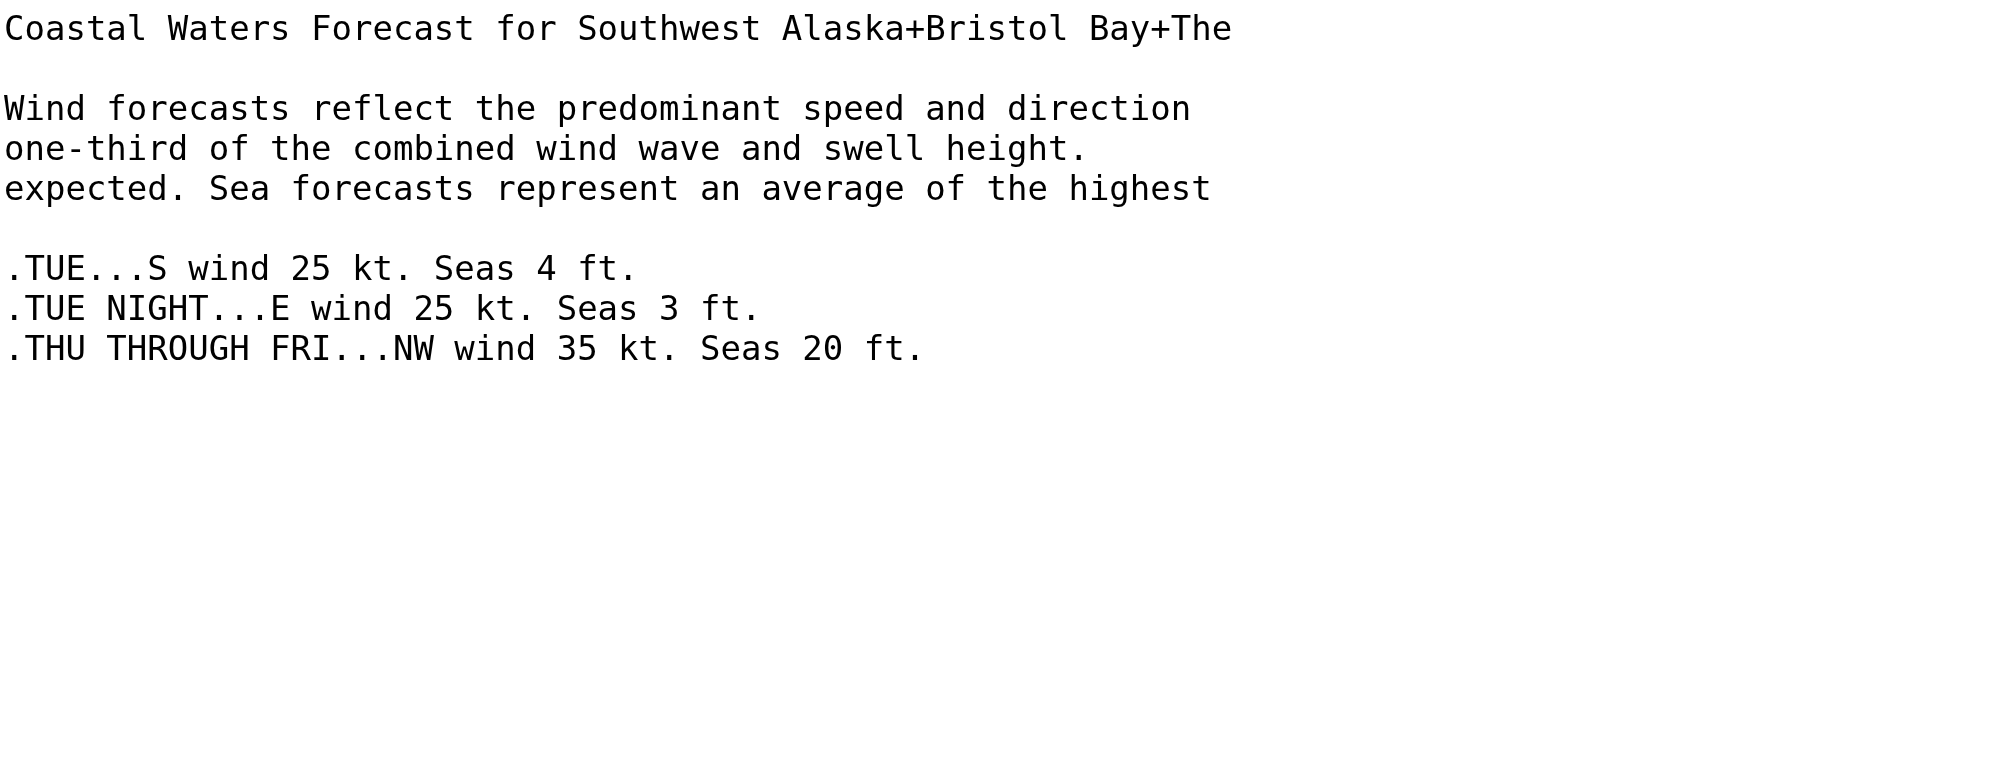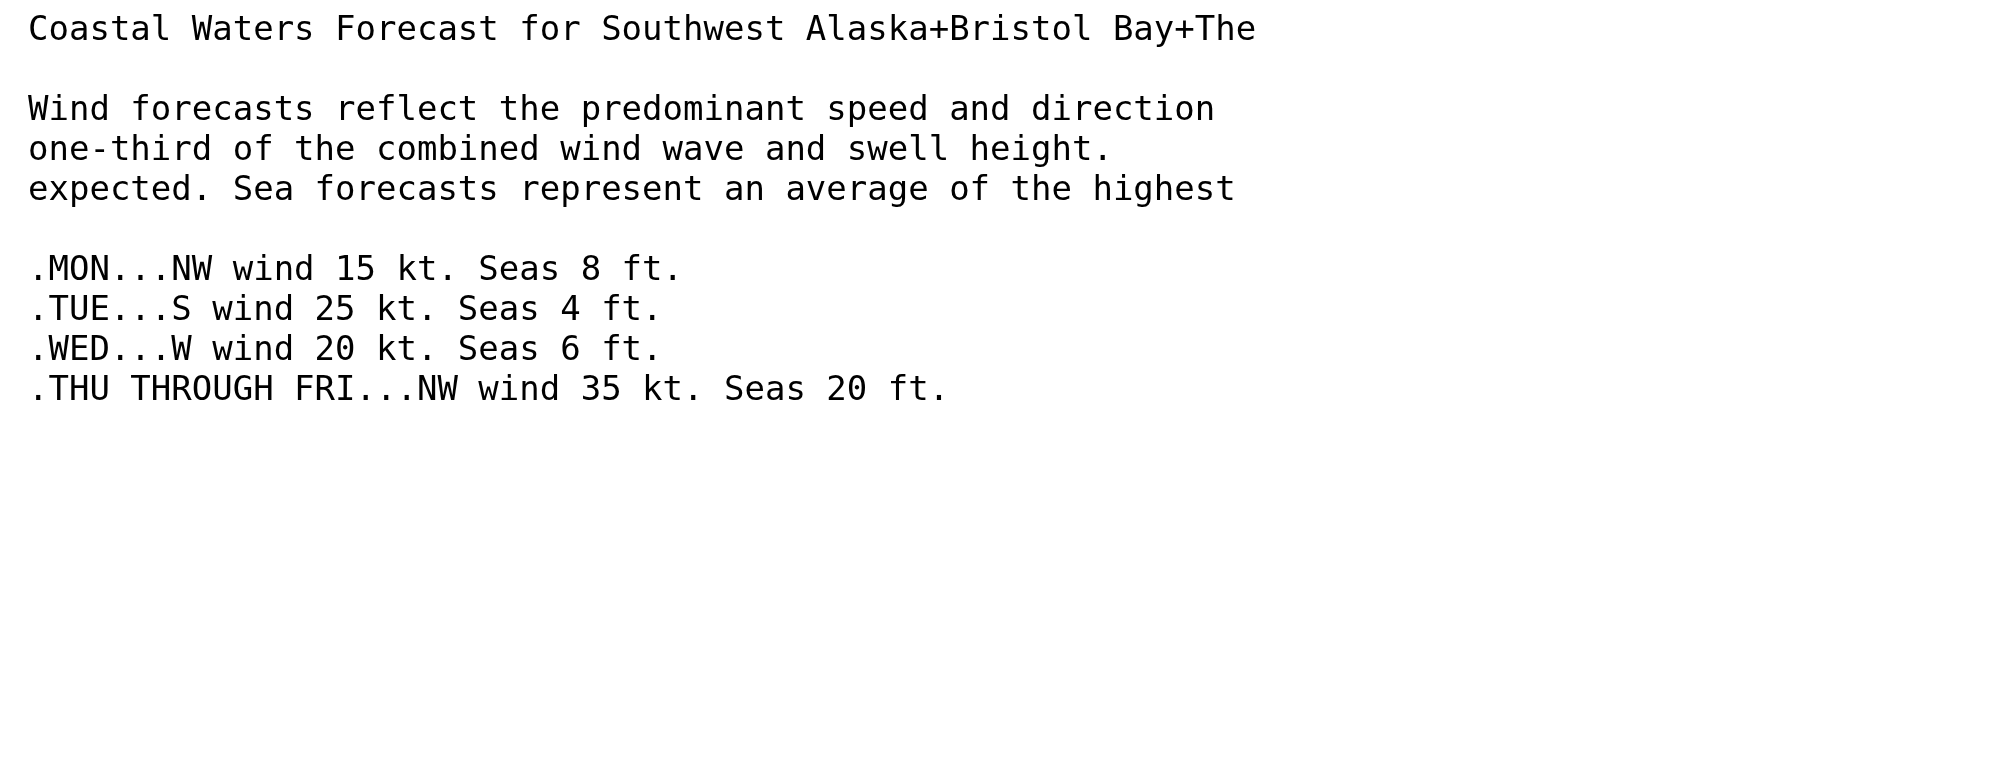--- a/index.html
+++ b/index.html
@@ -12,21 +12,21 @@
     width: 2000px;
     height: 760px;
     overflow: hidden;
     font-family: "DejaVu Sans Mono", "Liberation Mono", monospace;
   }
   #forecast-document {
     box-sizing: border-box;
     width: 2000px;
     height: 760px;
     background: #ffffff;
-    padding: 8px 0 0 28px;
+    padding: 8px 0 0 4px;
     border-radius: 23px;
   }
   .text-block {
     margin: 0;
     padding: 0;
   }
   .text-line {
     display: block;
     height: 40px;
     line-height: 40px;
@@ -59,19 +59,18 @@
     <span class="text-line">Wind forecasts reflect the predominant speed and direction</span>
     <span class="text-line">one-third of the combined wind wave and swell height.</span>
     <span class="text-line">expected. Sea forecasts represent an average of the highest</span>
   </div>
 
   <div class="text-block">
     <span class="text-line blank">&nbsp;</span>
   </div>
 
   <div class="text-block">
-    <span class="text-line">.MON...NW wind 15 kt. Seas 8 ft.</span>
     <span class="text-line">.TUE...S wind 25 kt. Seas 4 ft.</span>
-    <span class="text-line">.WED...W wind 20 kt. Seas 6 ft.</span>
+    <span class="text-line">.TUE NIGHT...E wind 25 kt. Seas 3 ft.</span>
     <span class="text-line">.THU THROUGH FRI...NW wind 35 kt. Seas 20 ft.</span>
   </div>
 
 </div>
 
 </body></html>

